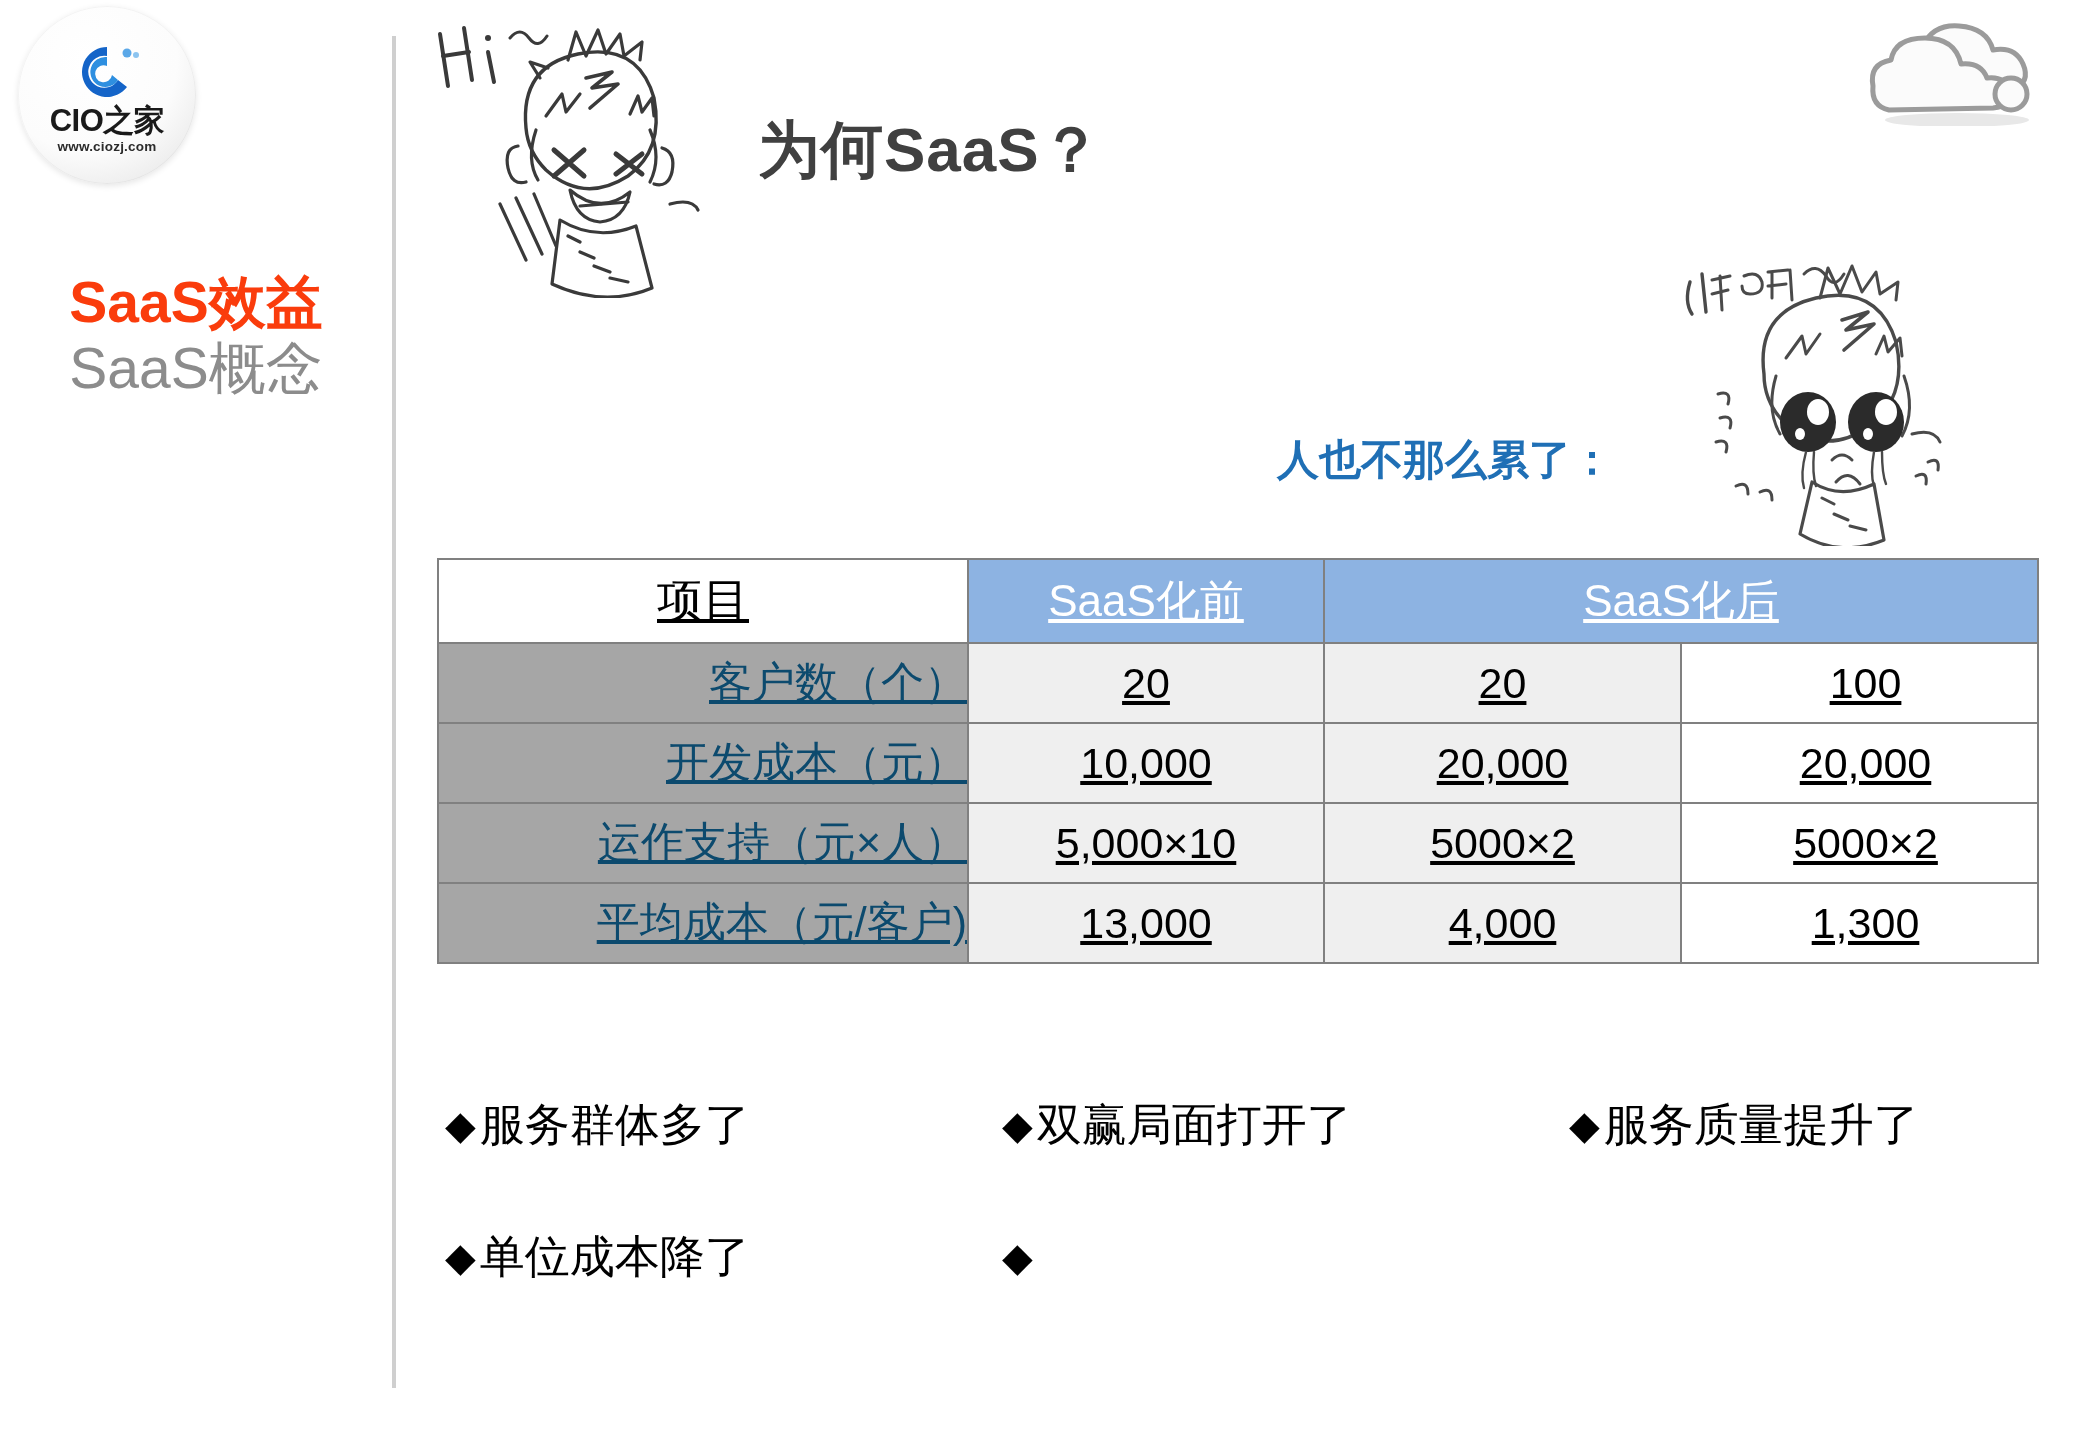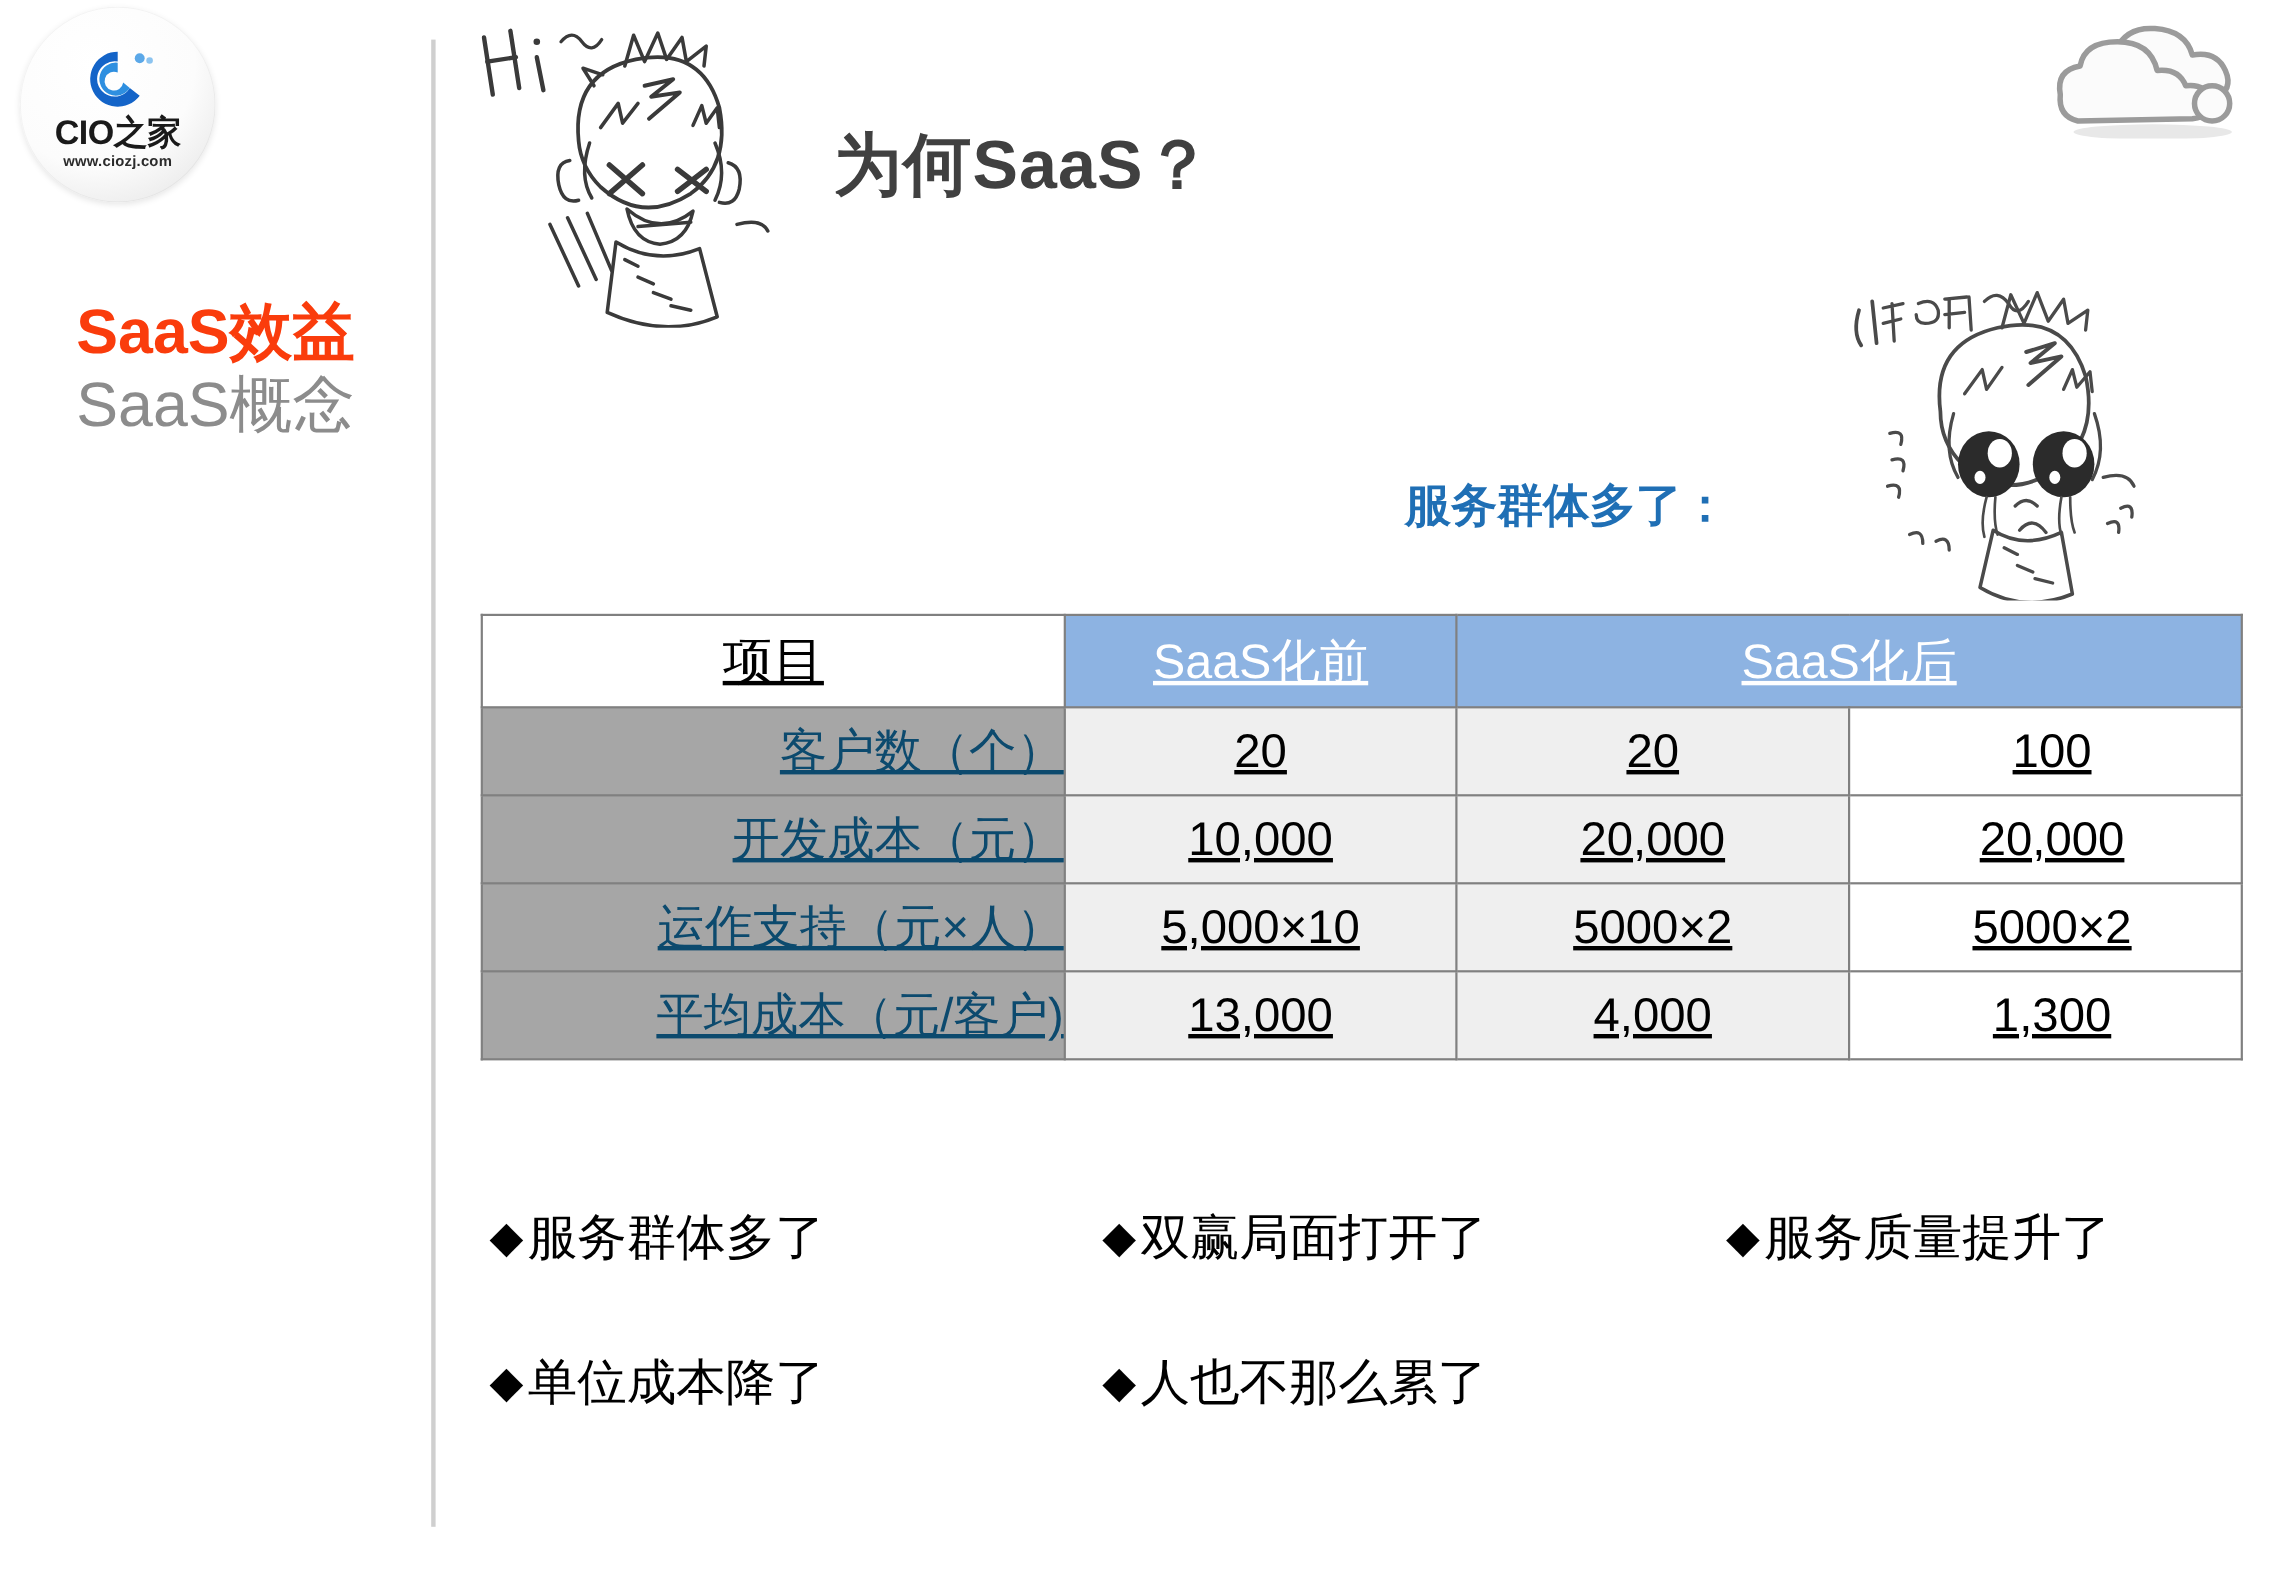--- a/index.html
+++ b/index.html
@@ -276,21 +276,21 @@
     <ellipse cx="112" cy="104" rx="72" ry="7" fill="#e8e8e8"></ellipse>
     <g fill="#fbfbfb" stroke="#9b9b9b" stroke-width="5" stroke-linejoin="round">
       <path d="M78 30 q10 -22 36 -20 q28 2 34 24 q22 -4 30 14 q8 18 -10 26 l-94 2 q-22 -8 -16 -28 q6 -18 20 -18 Z"></path>
       <path d="M28 70 q-4 -22 18 -26 q4 -22 34 -22 q30 0 36 26 q20 -2 26 14 q18 -2 22 12 q4 16 -16 18 l-104 2 q-18 -4 -16 -24 Z"></path>
       <circle cx="166" cy="78" r="16"></circle>
     </g>
   </svg>
 
   <div class="slide-title">为何SaaS？</div>
 
-  <div class="lead-in">服务群体多了：</div>
+  <div class="lead-in">人也不那么累了：</div>
 
   <table class="calc-table">
     <colgroup>
       <col class="c-item">
         <col class="c-b">
         <col class="c-a1">
         <col class="c-a2">
     </colgroup>
     <thead>
       <tr>
@@ -342,18 +342,17 @@
         <span>服务质量提升了</span>
       </div>
     </div>
     <div class="bullet-row">
       <div class="bullet b-col-1">
         <span class="dia">◆</span>
         <span>单位成本降了</span>
       </div>
       <div class="bullet b-col-2">
         <span class="dia">◆</span>
-        <span>人也不那么累了</span>
       </div>
     </div>
   </div>
 
 </div>
 
 </body></html>

